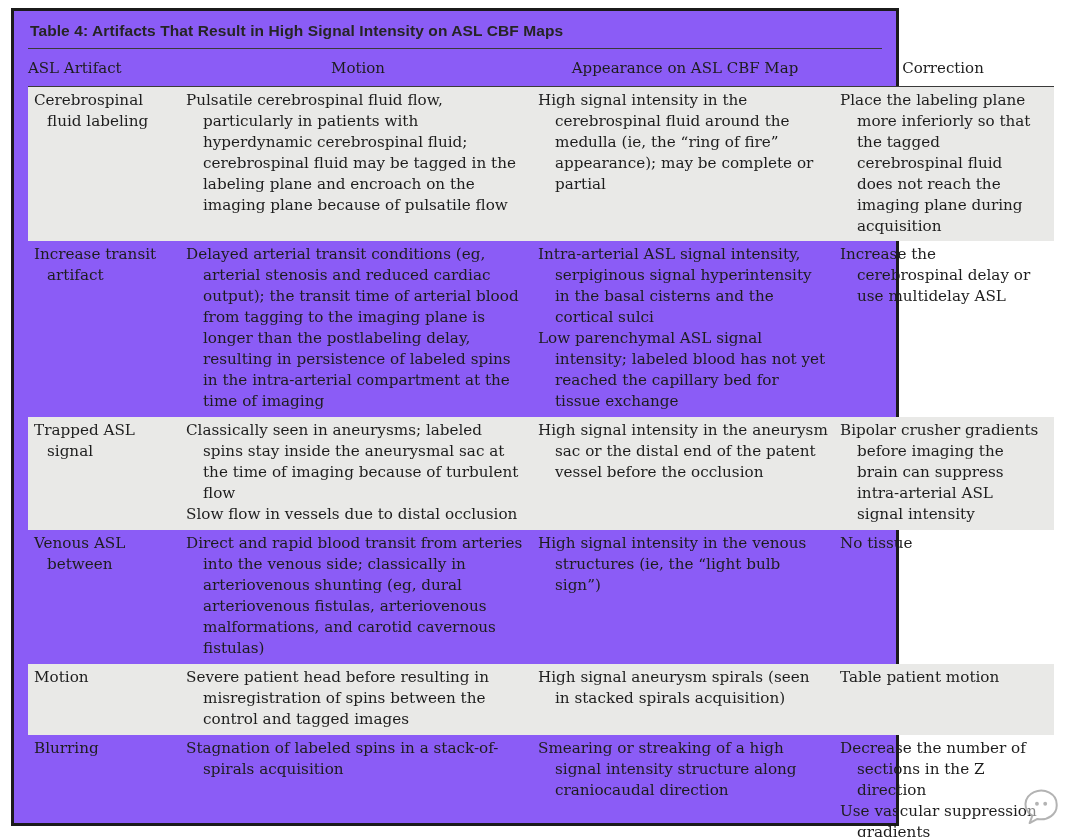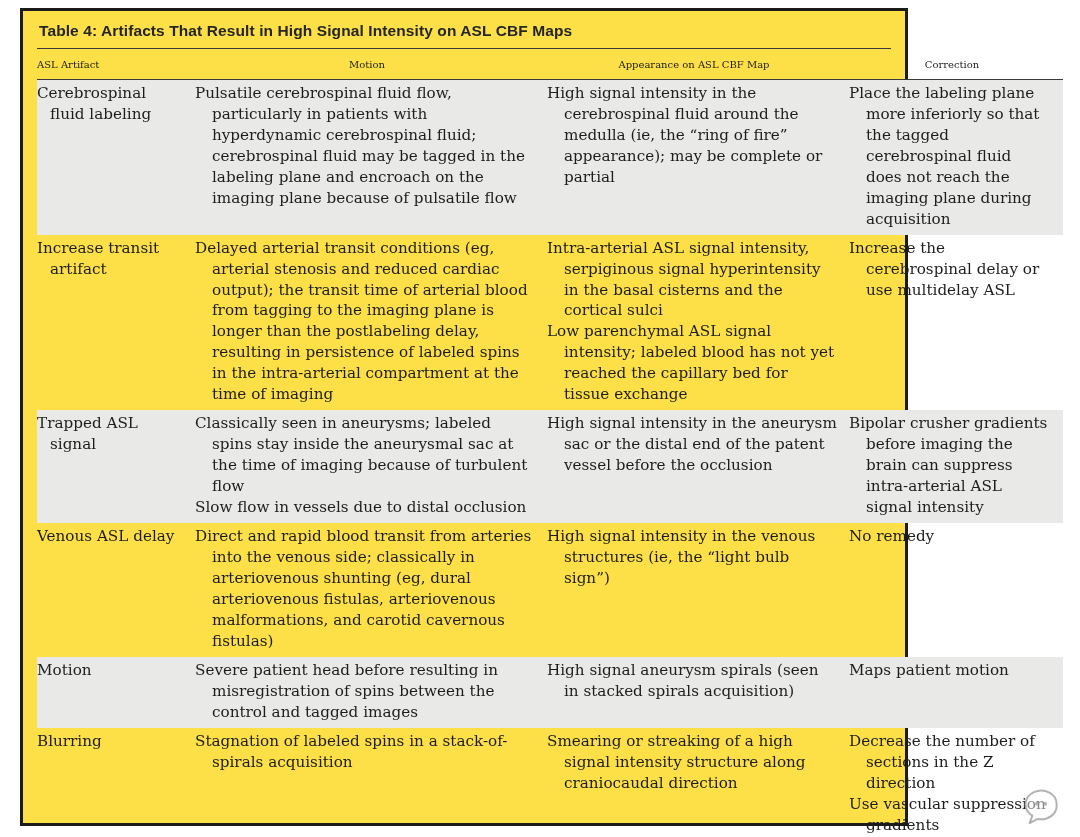--- a/index.html
+++ b/index.html
@@ -3,50 +3,50 @@
 <meta charset="utf-8">
 <style>
   html,body { margin:0; padding:0; background:#ffffff; }
   body {
     width:1080px; height:837px; position:relative; overflow:hidden;
     font-family:"DejaVu Serif", serif;
     color:#1d1d1d;
   }
   .frame {
     position:absolute; left:11px; top:8px; width:888px; height:818px;
-    border:3.5px solid #1b1b1b; background:#fde047;
-    box-sizing:border-box; padding:6px 14px 8px 14px;margin-left:9px;
+    border:3.5px solid #1b1b1b; background:#8b5cf6;
+    box-sizing:border-box; padding:6px 14px 8px 14px;
   }
   .table-title {
     font-family:"Liberation Sans", sans-serif;
     font-weight:bold; font-size:15.5px; color:#252525;
     padding:5px 2px 8px 2px;
     border-bottom:1.5px solid #3a3a3a;
     letter-spacing:.1px;
   }
   table.artifact-table {
     width:1026px; border-collapse:collapse; table-layout:fixed;
     font-size:15.2px; line-height:1.38;
     border-bottom:1.2px solid #3a3a3a;
   }
   col.c1 { width:158px; } col.c2 { width:352px; }
   col.c3 { width:302px; } col.c4 { width:214px; }
   thead th {
-    font-weight:normal; font-size:10px; color:#1d1d1d;
+    font-weight:normal; font-size:15px; color:#1d1d1d;
     padding:9px 8px 7px 0; vertical-align:bottom;
     border-bottom:1.2px solid #3a3a3a;
   }
   thead th.left { text-align:left; }
   thead th.center { text-align:center; }
   tbody td {
     vertical-align:top; padding:3px 12px 5px 0;
   }
   tbody tr.shaded { background:#e9e9e7; }
   td .para { margin:0; padding-left:17px; text-indent:-17px; }
-  td.col-artifact .para { padding-left:13px; text-indent:-13px; }
+  td.col-artifact .para { padding-left:19px; text-indent:-13px; }
   .watermark {
     position:absolute; right:16px; bottom:8px;
     display:flex; align-items:center; gap:2px;
     pointer-events:none;
   }
   .watermark-text {
     font-family:"DejaVu Sans", sans-serif;
     font-size:40px; font-weight:bold; letter-spacing:3px;
     color:#c0c0c0;
   }
@@ -119,44 +119,44 @@
           </td>
           <td class="col-appearance">
             <p class="para">High signal intensity in the aneurysm sac or the distal end of the patent vessel before the occlusion</p>
           </td>
           <td class="col-correction">
             <p class="para">Bipolar crusher gradients before imaging the brain can suppress intra-arterial ASL signal intensity</p>
           </td>
         </tr>
         <tr>
           <td class="col-artifact">
-            <p class="para">Venous ASL delay</p>
+            <p class="para">Venous ASL between</p>
           </td>
           <td class="col-cause">
             <p class="para">Direct and rapid blood transit from arteries into the venous side; classically in arteriovenous shunting (eg, dural arteriovenous fistulas, arteriovenous malformations, and carotid cavernous fistulas)</p>
           </td>
           <td class="col-appearance">
             <p class="para">High signal intensity in the venous structures (ie, the “light bulb sign”)</p>
           </td>
           <td class="col-correction">
-            <p class="para">No remedy</p>
+            <p class="para">No tissue</p>
           </td>
         </tr>
         <tr class="shaded">
           <td class="col-artifact">
             <p class="para">Motion</p>
           </td>
           <td class="col-cause">
             <p class="para">Severe patient head before resulting in misregistration of spins between the control and tagged images</p>
           </td>
           <td class="col-appearance">
             <p class="para">High signal aneurysm spirals (seen in stacked spirals acquisition)</p>
           </td>
           <td class="col-correction">
-            <p class="para">Maps patient motion</p>
+            <p class="para">Table patient motion</p>
           </td>
         </tr>
         <tr>
           <td class="col-artifact">
             <p class="para">Blurring</p>
           </td>
           <td class="col-cause">
             <p class="para">Stagnation of labeled spins in a stack-of- spirals acquisition</p>
           </td>
           <td class="col-appearance">

